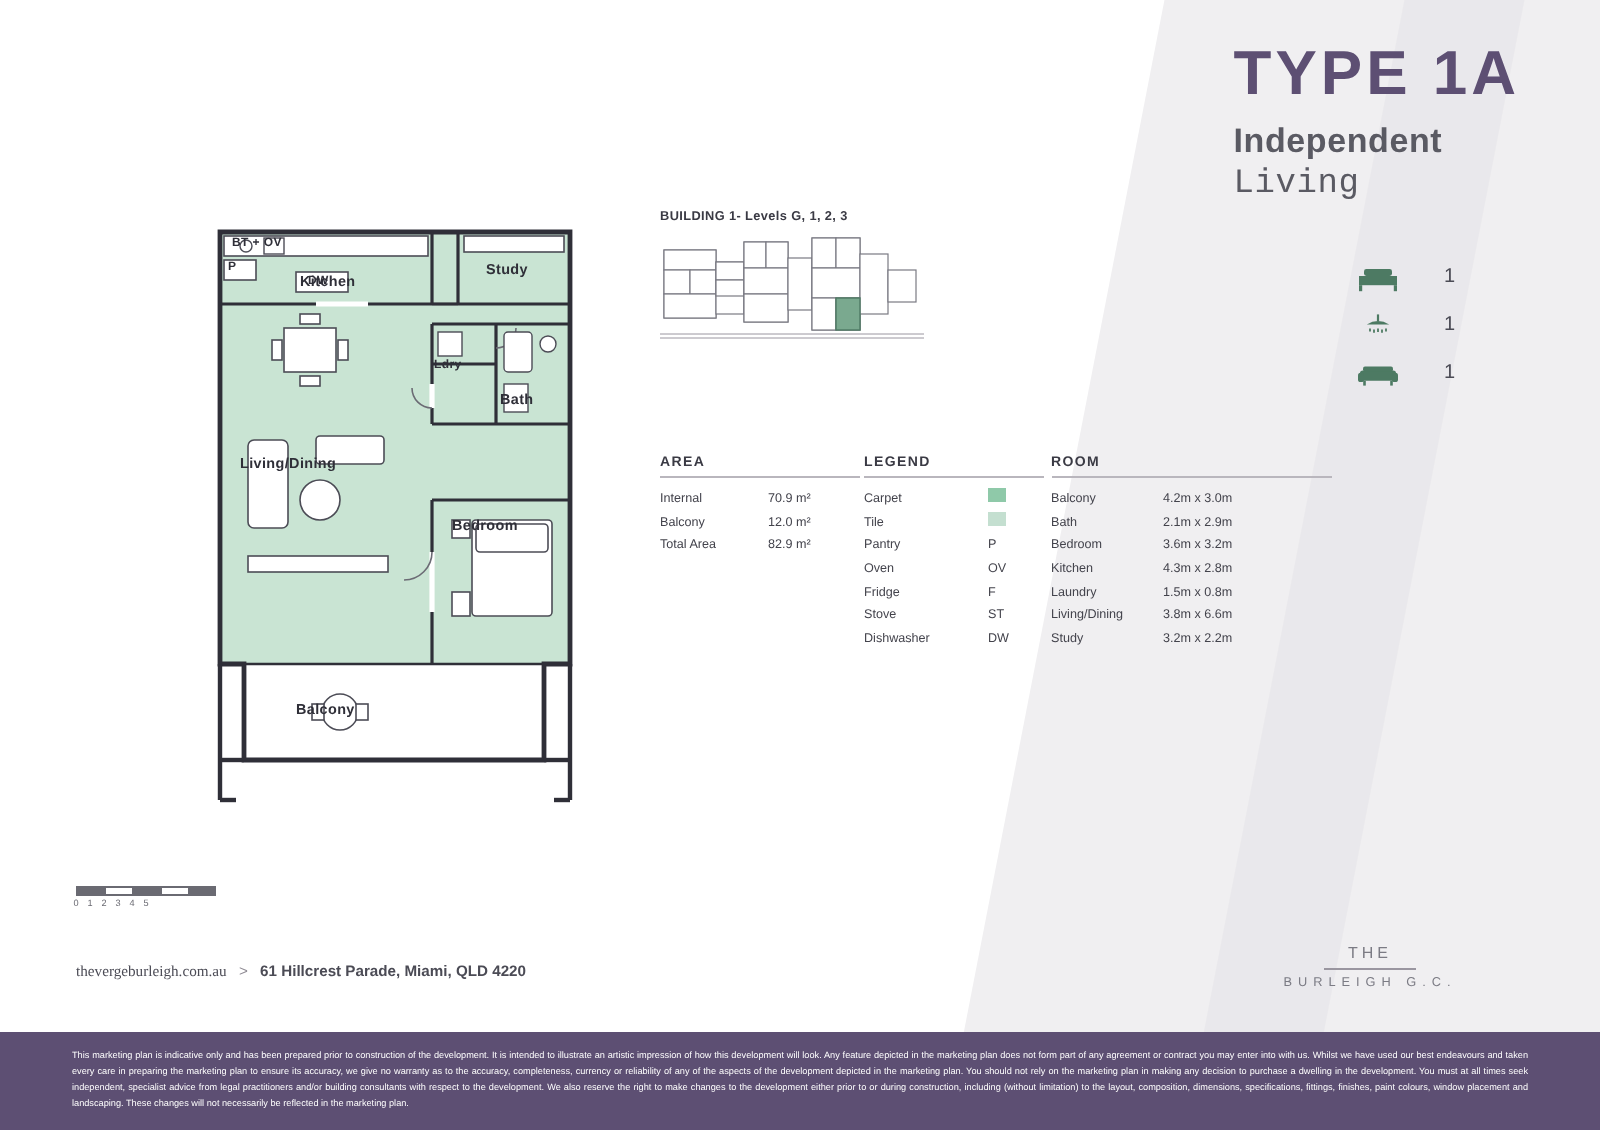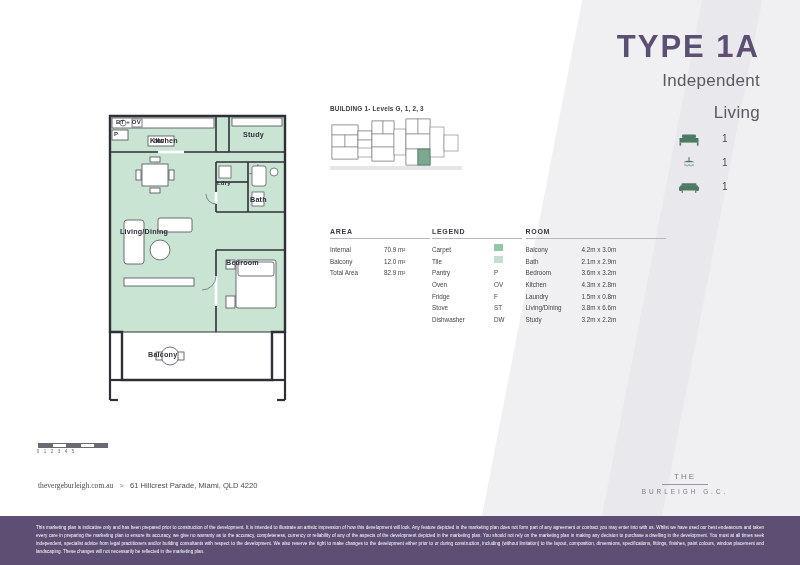--- a/index.html
+++ b/index.html
@@ -31,42 +31,43 @@
     width: 60px; height: 560px;
     background: #e7e5e9;
     transform: skewX(-11deg);
     transform-origin: top right;
     opacity: .75;
   }
 
   
   .header {
     position: absolute;
-    top: 31px; right: 40px;
-    text-align: right;
+    top: 21px; right: 40px;
     z-index: 5;
   }
   .header .type-title {
     font-size: 31px;
     font-weight: bold;
     letter-spacing: 2px;
     color: #5d4f73;
     line-height: 1;
   }
   .header .sub1 {
     font-size: 17px;
     color: #5a5a63;
     margin-top: 9px;
     letter-spacing: .3px;
+    font-weight: bold;
   }
   .header .sub2 {
     font-size: 17px;
     color: #5a5a63;
-    margin-top: 12px;
+    margin-top: 2px;
     letter-spacing: .3px;
+    font-family: Liberation Mono, monospace;
   }
 
   
   .amenities {
     position: absolute;
     top: 128px; right: 40px;
     width: 120px;
     z-index: 5;
   }
   .amenity-row {
@@ -189,21 +190,21 @@
   .weblink {
     position: absolute;
     left: 38px; bottom: 75px;
     font-size: 7.6px;
     color: #5a5a63;
     z-index: 5;
     white-space: nowrap;
   }
   .weblink .site { color: #4b4b55; font-family: Liberation Serif, serif; }
   .weblink .chev { color: #8e8a93; margin: 0 4px; }
-  .weblink .addr { color: #4b4b55; font-weight: normal; }
+  .weblink .addr { color: #4b4b55; font-weight: bold; }
 
   
   .logo {
     position: absolute;
     right: 40px; bottom: 70px;
     text-align: center;
     z-index: 6;
     width: 150px;
   }
   .logo .the {

